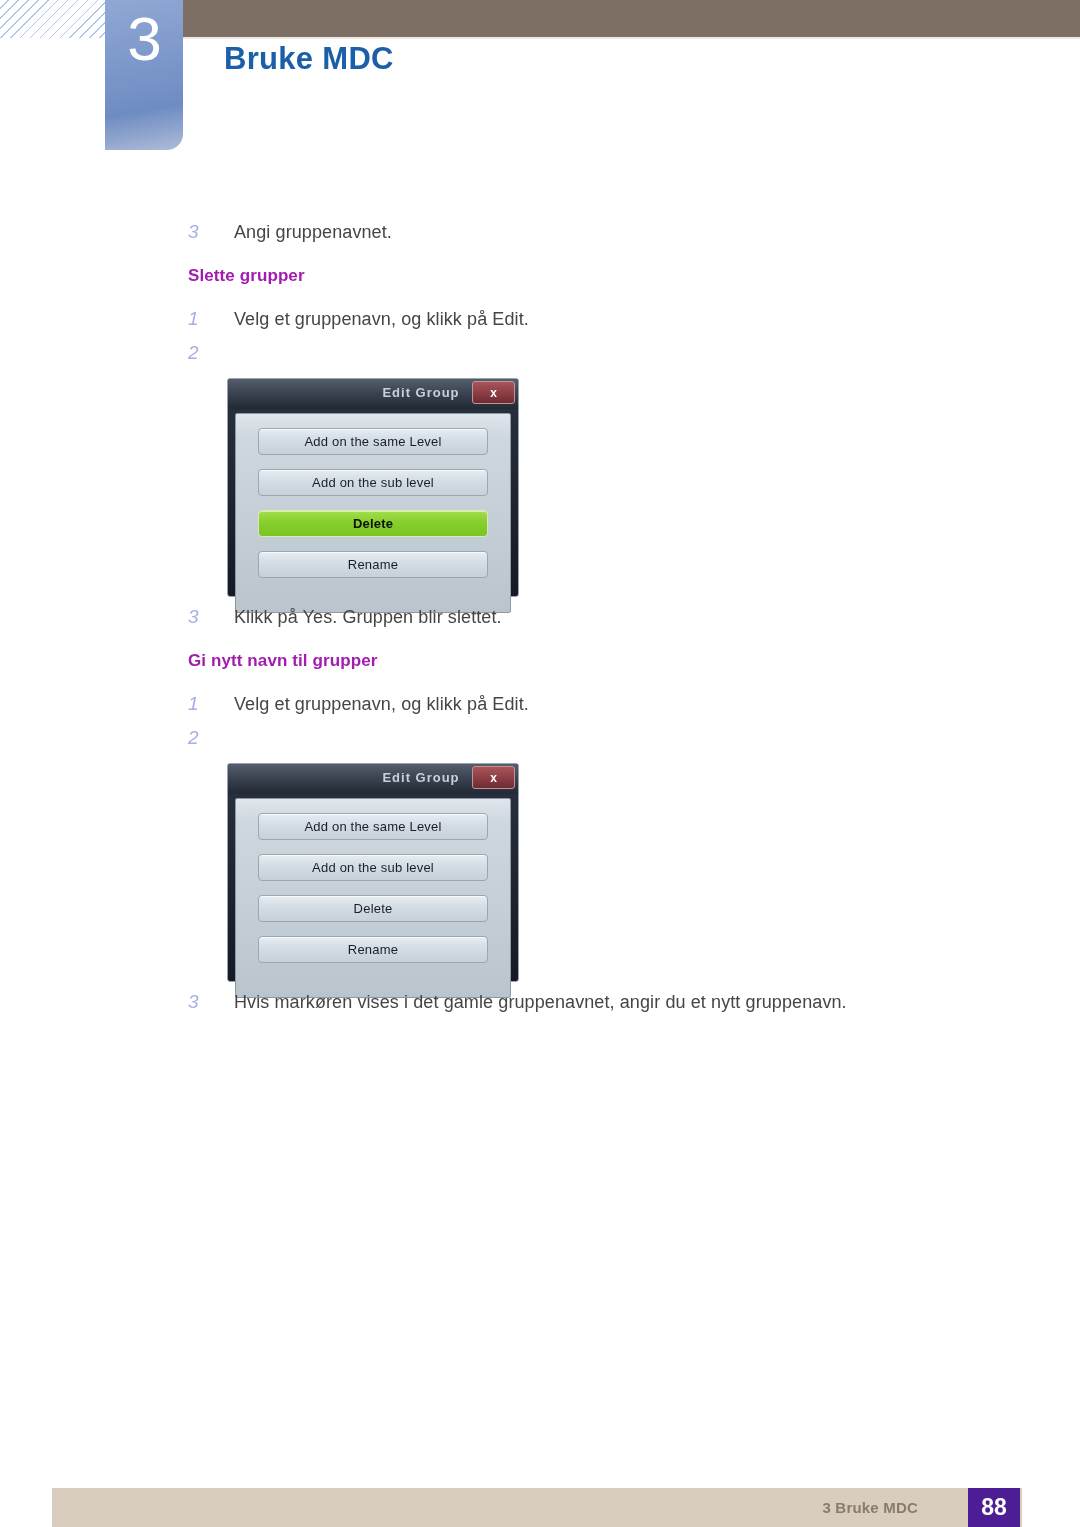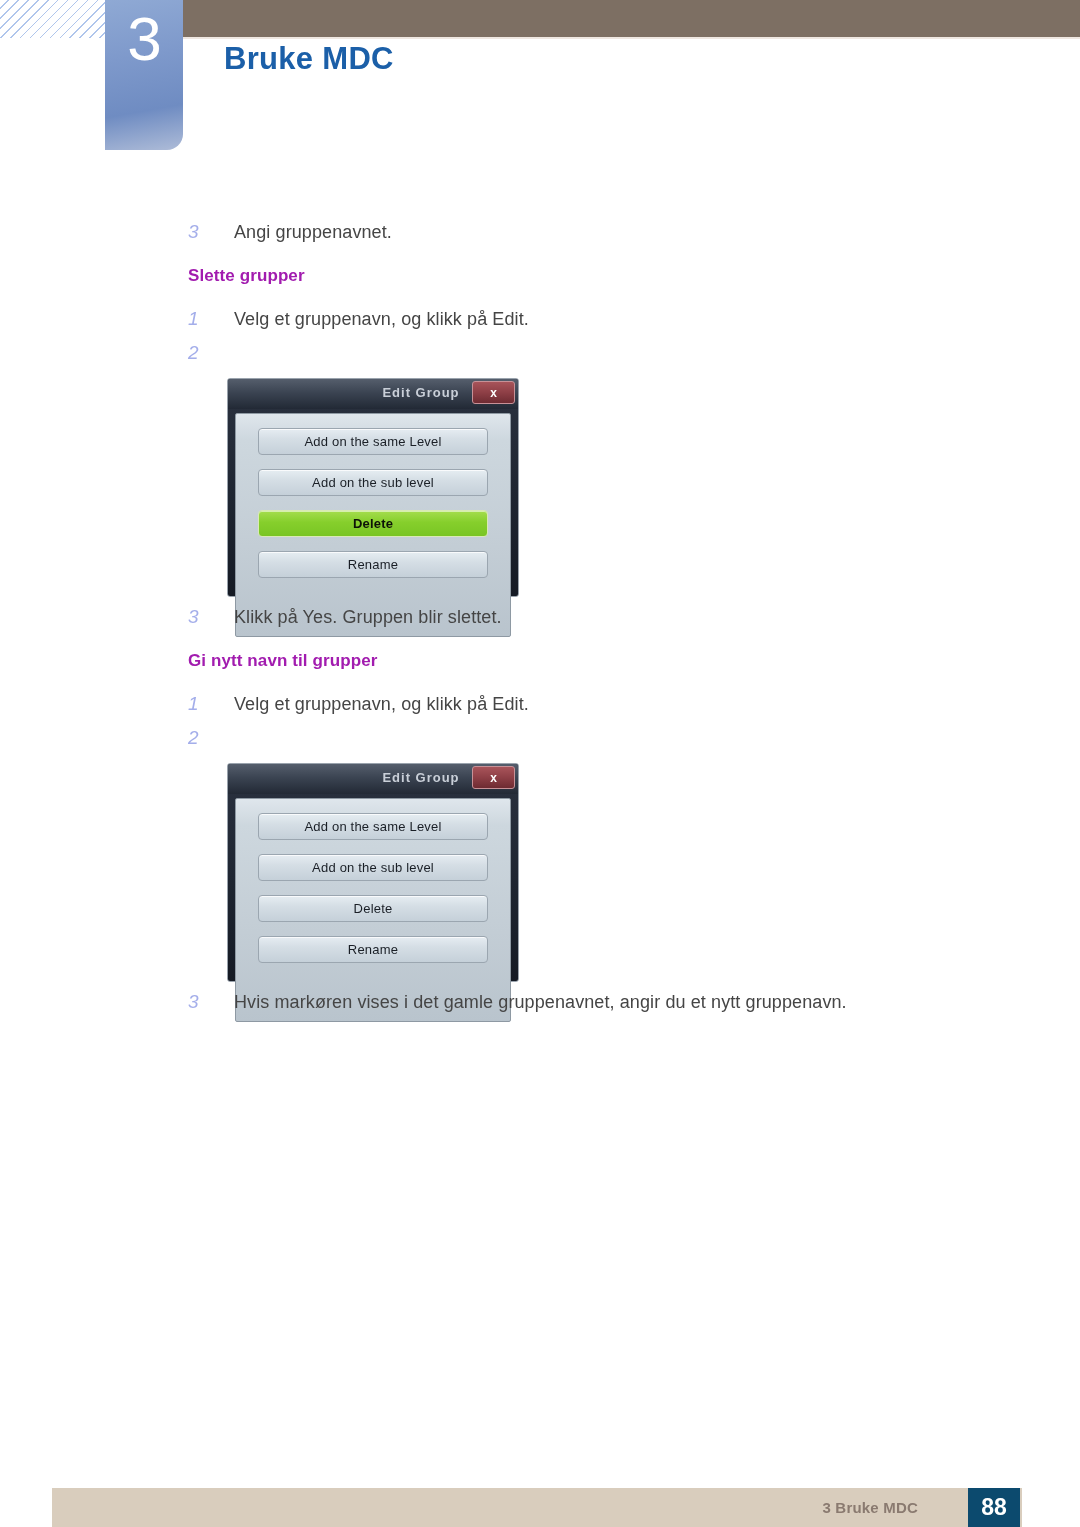--- a/index.html
+++ b/index.html
@@ -155,21 +155,21 @@
     font-size: 12px;
     font-weight: bold;
     text-align: center;
     line-height: 22px;
     box-sizing: border-box;
   }
   .dlg-body {
     position: absolute;
     left: 7px; top: 34px;
     width: 276px;
-    height: 224px;
+    height: 200px;
     background: linear-gradient(180deg, #dfe6ec 0%, #cdd7de 12%, #c3cdd5 60%, #b9c4cd 100%);
     border: 1px solid #8e99a3;
     border-radius: 2px;
     box-sizing: border-box;
     padding: 14px 22px 0 22px;
   }
   .dlg-btn {
     height: 27px;
     margin-bottom: 14px;
     background: linear-gradient(180deg, #e6edf2 0%, #d5dee5 40%, #c5d0d9 100%);
@@ -206,21 +206,21 @@
     font-size: 15px;
     font-weight: bold;
     color: #8a7a70;
     letter-spacing: 0.2px;
   }
   #page-number-box {
     position: absolute;
     left: 916px; top: 0;
     width: 52px;
     height: 39px;
-    background: #0c4a6e;
+    background: #4c1d95;
     color: #ffffff;
     font-size: 23px;
     font-weight: bold;
     text-align: center;
     line-height: 38px;
   }
 </style>
 </head>
 <body>
 

